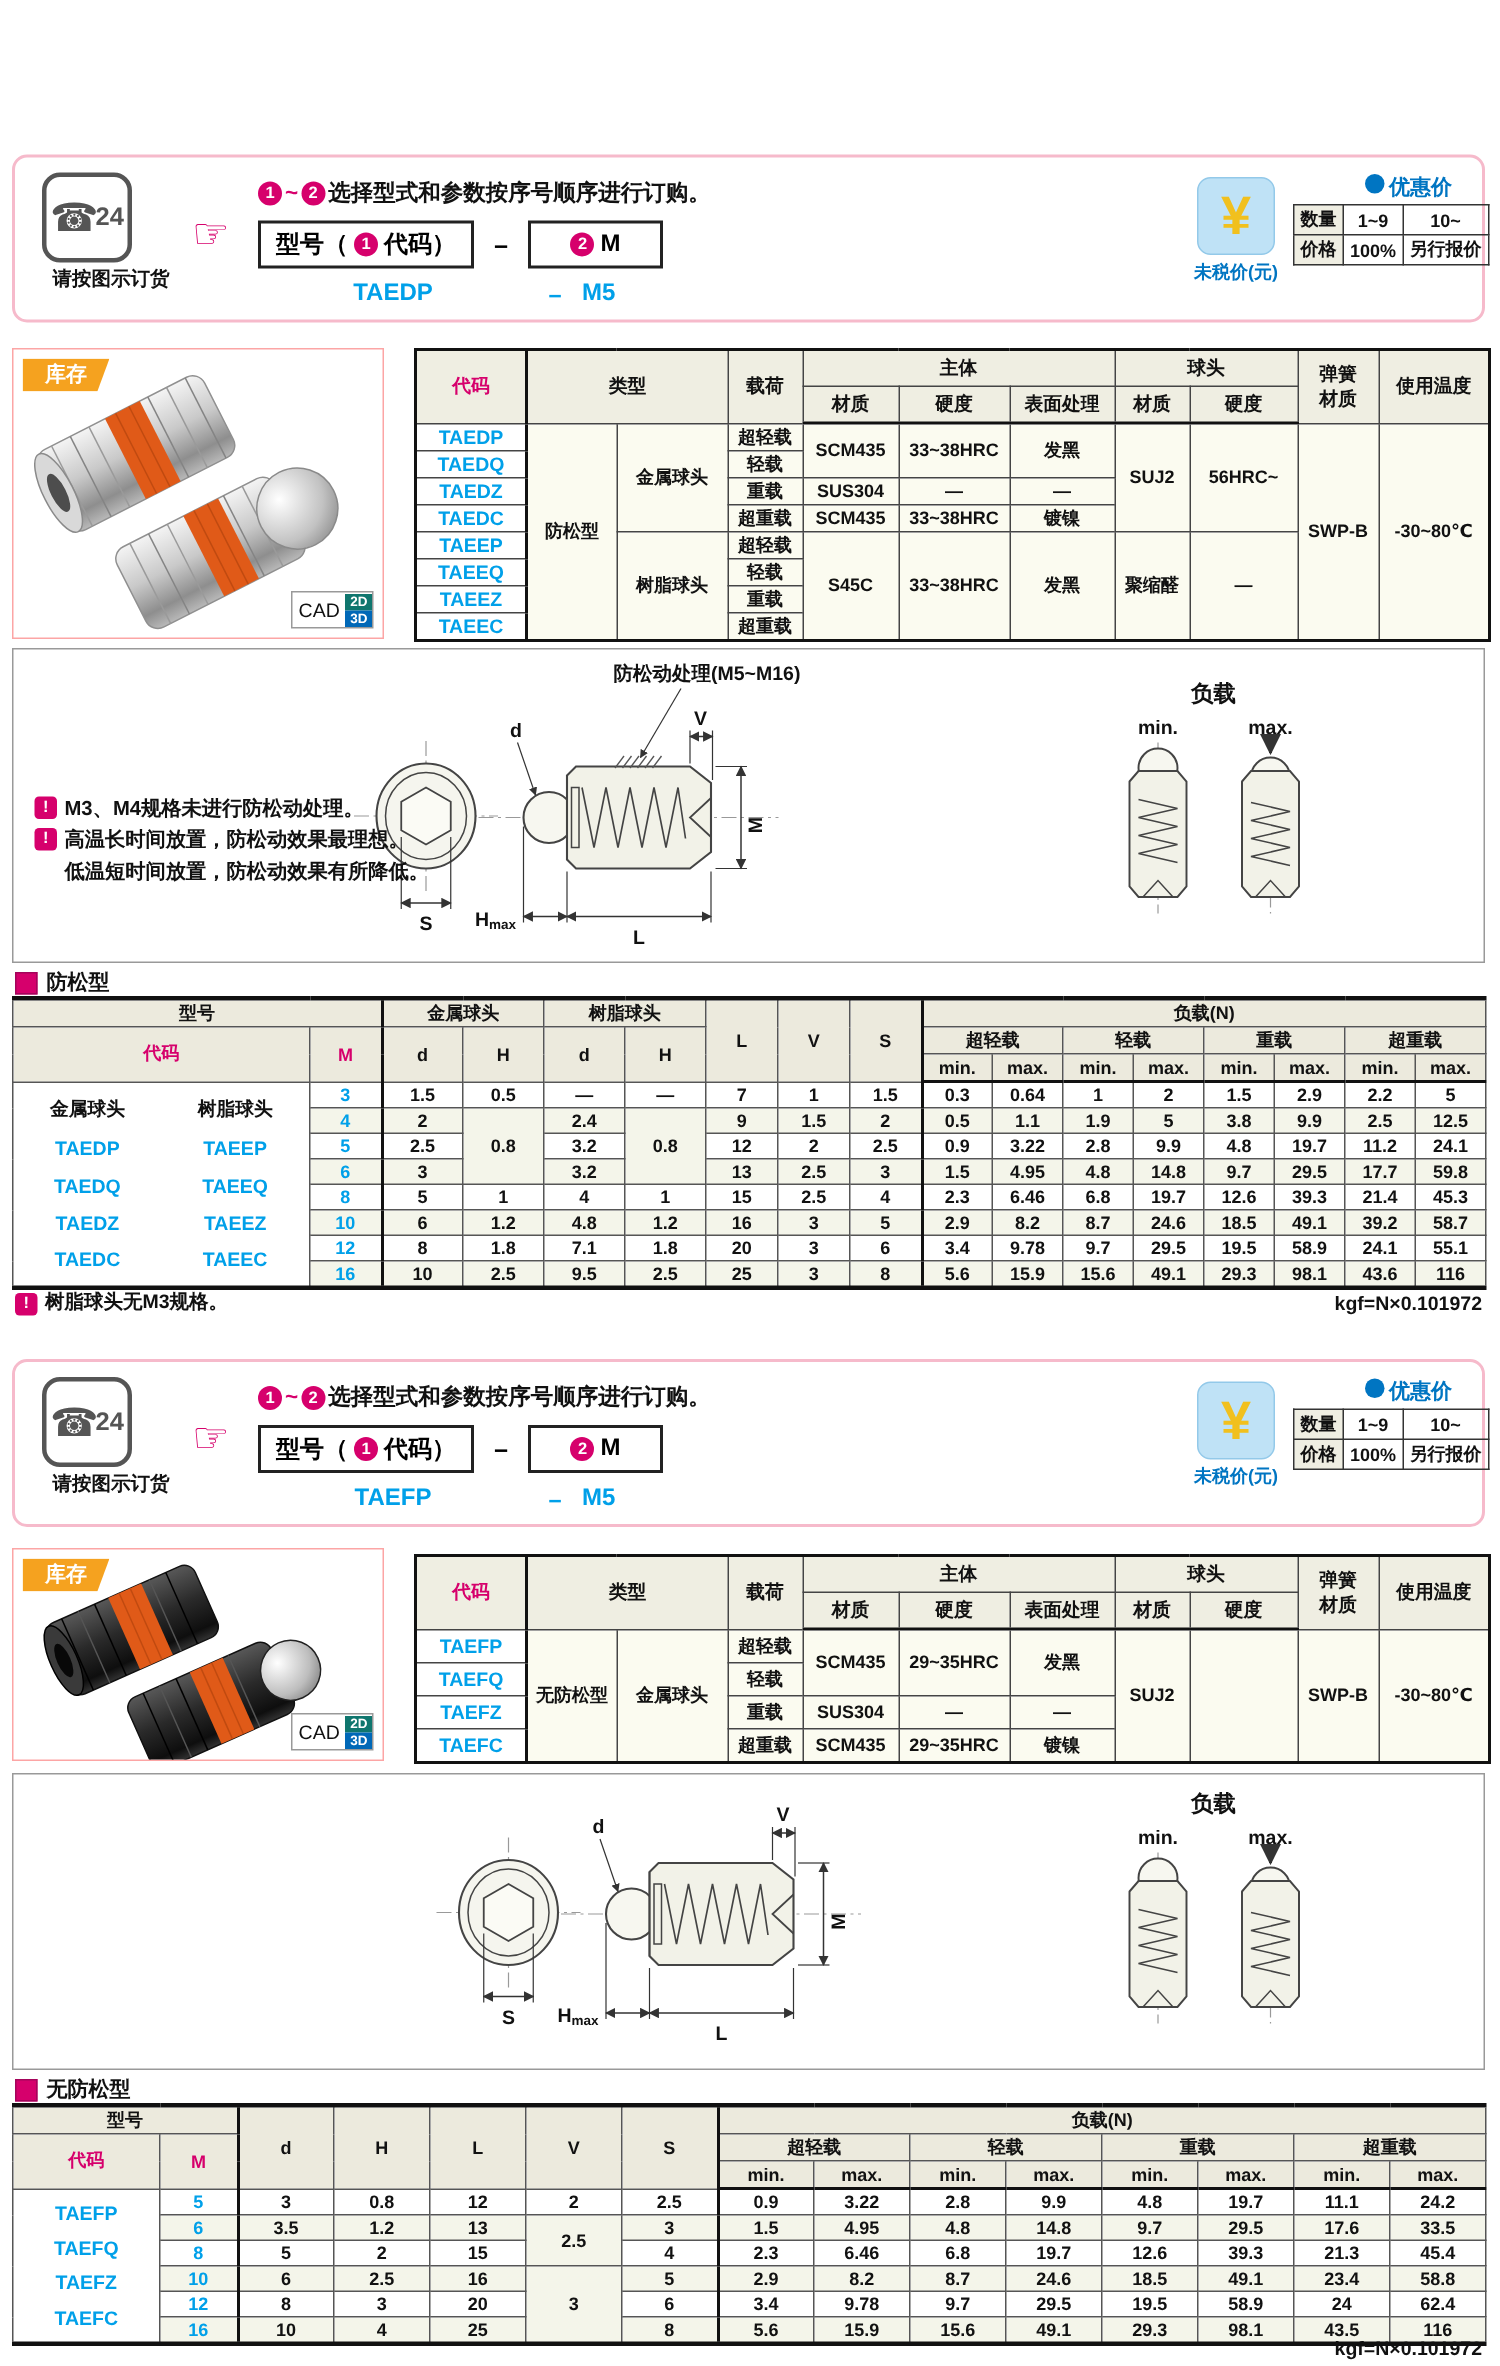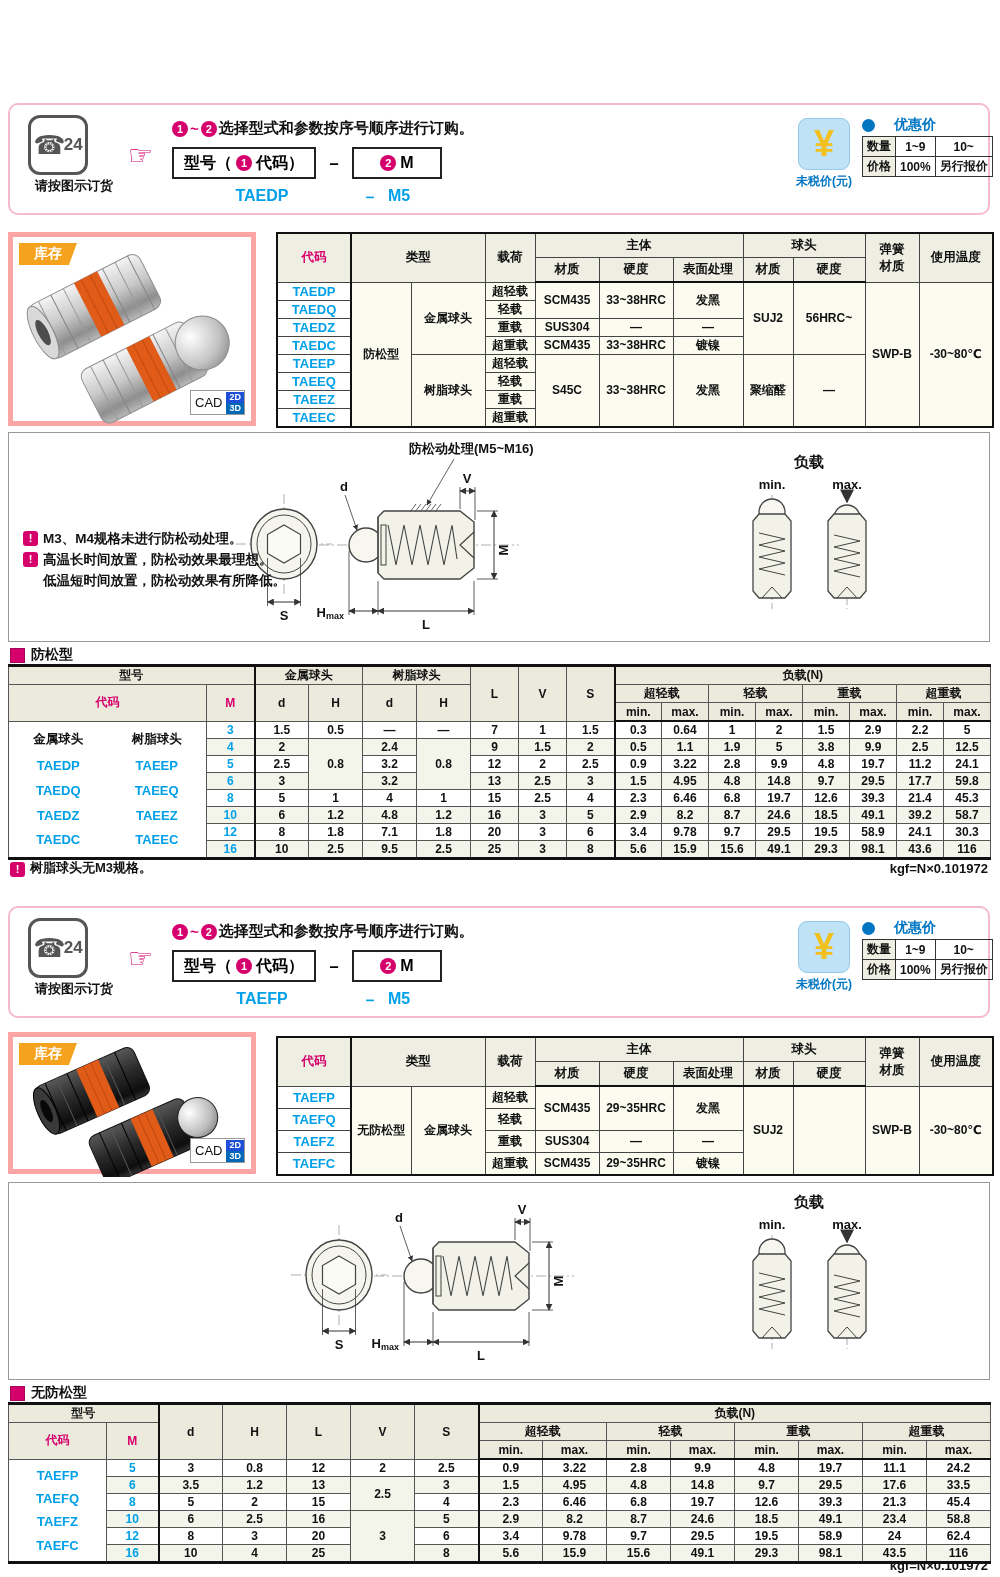--- a/index.html
+++ b/index.html
@@ -34,34 +34,34 @@
   .obox{border:2px solid #222;height:32px;display:flex;align-items:center;justify-content:center;
         gap:4px;font-size:16px;font-weight:bold;background:#fff;box-sizing:border-box}
   .obox1{width:144px}.obox2{width:90px}
   .odash{width:36px;text-align:center;font-size:17px;font-weight:bold}
   .orow3{left:162px;top:82px;display:flex;color:#00a0e9;font-weight:bold;font-size:16px}
   .oc1{width:180px;text-align:center}.oc2{width:36px;text-align:center}.oc3{width:90px;text-align:left}
   .yenbox{left:788px;top:13px;width:50px;height:50px;background:#bfe2f6;border:1px solid #93c9e9;
           border-radius:9px;display:flex;align-items:center;justify-content:center}
   .yen{color:#f1c01e;font-size:36px;font-weight:bold}
   .taxnote{left:770px;top:68px;width:88px;text-align:center;color:#0075c2;font-size:12px;font-weight:bold}
-  .ptitle{left:852px;top:11px;display:flex;align-items:center;gap:19px;color:#0075c2;font-weight:bold;font-size:14px}
+  .ptitle{left:900px;top:11px;display:flex;align-items:flex-start;gap:3px;color:#0075c2;font-weight:bold;font-size:14px}
   .pbullet{width:13px;height:13px;border-radius:50%;background:#0075c2}
   .ptable{position:absolute;left:852px;top:31px;border-collapse:collapse;font-size:12px;font-weight:bold;color:#111}
   .ptable td{border:1px solid #333;padding:1px 4px;text-align:center;height:17px;white-space:nowrap}
   .ptable .phead{background:#efeee2}
   
-  .imgbox{left:8px;width:248px;border:5px solid #fca5a5;background:#fff;box-sizing:border-box}
+  .imgbox{left:8px;width:248px;border:1px solid #fca5a5;background:#fff;box-sizing:border-box}
   .kubadge{position:absolute;left:6px;top:6px;width:58px;height:22px;background:#f5a21f;color:#fff;
            font-size:14px;font-weight:bold;display:flex;align-items:center;justify-content:center;
            clip-path:polygon(0 0,100% 0,86% 100%,0 100%);z-index:2}
   .cadbadge{position:absolute;right:6px;bottom:6px;display:flex;border:1px solid #999;background:#fff;z-index:2;align-items:stretch}
   .cadtxt{font-size:13px;font-weight:normal;padding:4px 4px;color:#111}
   .cadcol{display:flex;flex-direction:column;justify-content:center}
-  .cad2d{background:#1d4ed8;color:#fff;font-size:9px;font-weight:bold;padding:0 3px;line-height:11px}
+  .cad2d{background:#0f766e;color:#fff;font-size:9px;font-weight:bold;padding:0 3px;line-height:11px}
   .cad3d{background:#0068b7;color:#fff;font-size:9px;font-weight:bold;padding:0 3px;line-height:11px}
   
   table.spec{position:absolute;left:276px;border-collapse:collapse;table-layout:fixed;width:716px;
              font-size:12px;font-weight:bold;text-align:center;color:#111;border:2px solid #111}
   table.spec th,table.spec td{border:1px solid #444;padding:0;white-space:nowrap;overflow:hidden}
   table.spec th{background:#efeee2;height:23px;font-size:12.5px}
   table.spec td{background:#fbfbf0}
   #spec1 td{height:17px}#spec2 td{height:21px}
   table.spec thead tr:last-child th{border-bottom:2px solid #111}
   .codecell{background:#fff !important;color:#00a0e9;font-size:13px}
@@ -591,21 +591,21 @@
         <td>20</td>
         <td>3</td>
         <td class="vr">6</td>
         <td>3.4</td>
         <td>9.78</td>
         <td>9.7</td>
         <td>29.5</td>
         <td>19.5</td>
         <td>58.9</td>
         <td>24.1</td>
-        <td>30.3</td>
+        <td>55.1</td>
       </tr>
       <tr>
         <td class="mval vr">16</td>
         <td>10</td>
         <td>2.5</td>
         <td>9.5</td>
         <td>2.5</td>
         <td>25</td>
         <td>3</td>
         <td class="vr">8</td>

